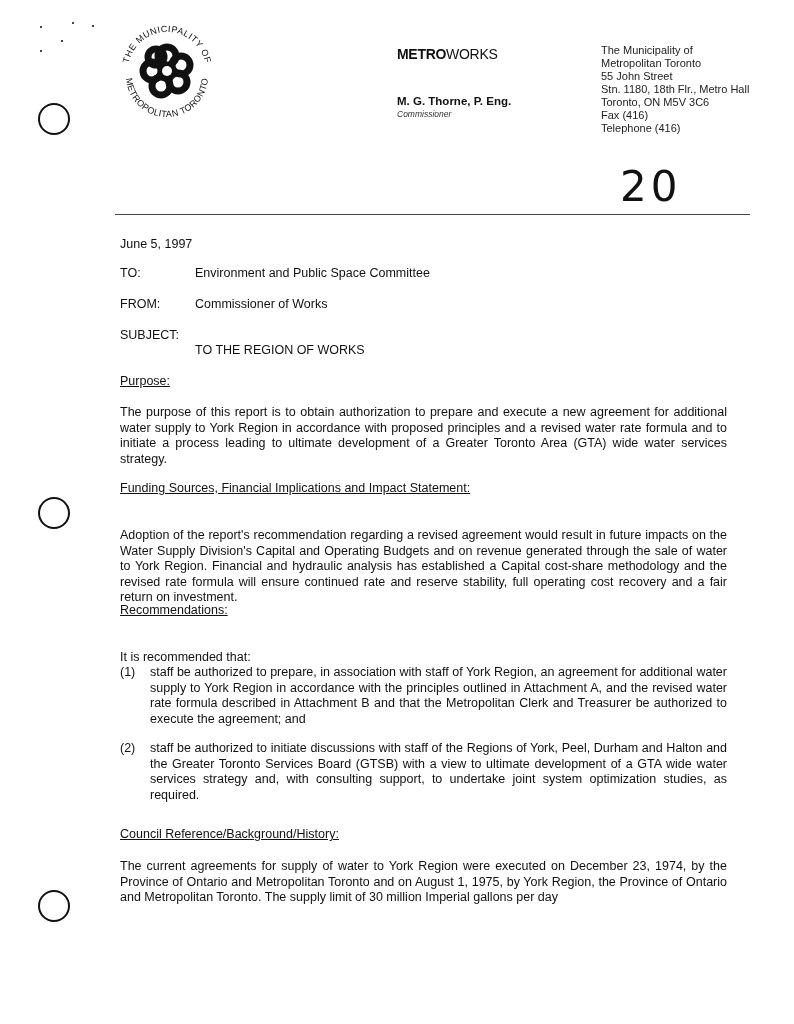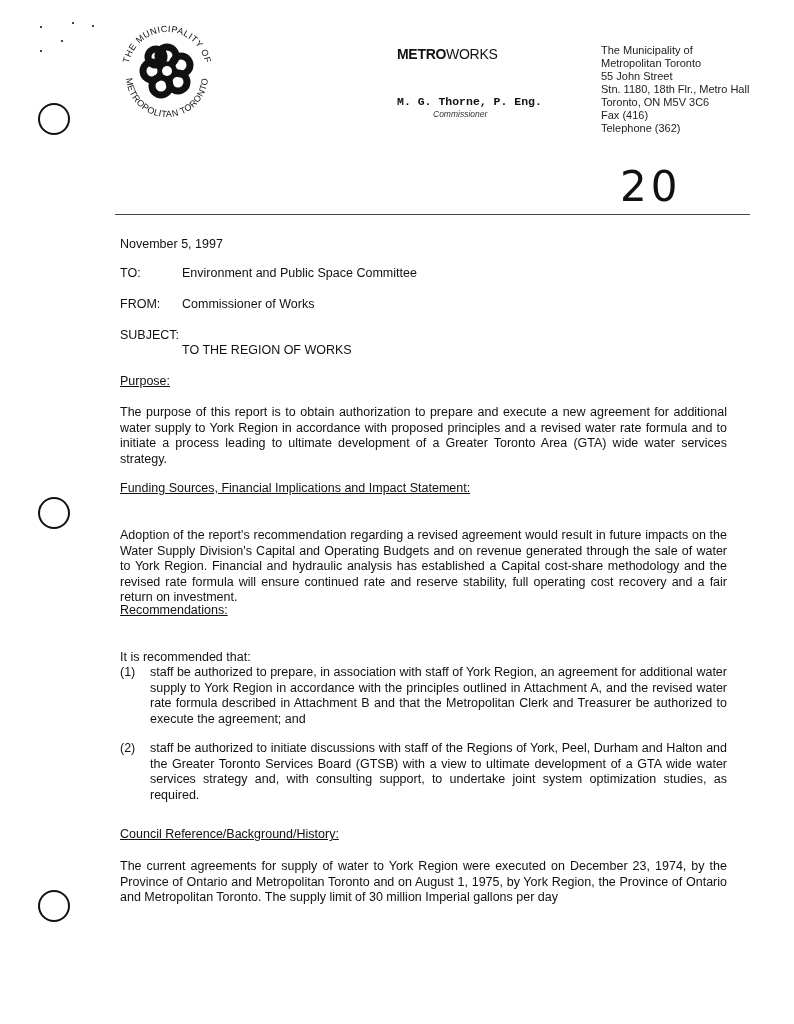--- a/index.html
+++ b/index.html
@@ -9,34 +9,34 @@
     font-family: "Liberation Sans", sans-serif;
   }
   .abs { position: absolute; }
   .punch {
     position: absolute; width: 32px; height: 32px; border-radius: 50%;
     border: 2px solid #111; box-sizing: border-box;
   }
   .seal { left: 114px; top: 18px; width: 106px; height: 106px; }
   .brand { left: 397px; top: 46px; font-size: 14px; letter-spacing: -0.3px; }
   .brand b { font-weight: 900; }
-  .signer { left: 397px; top: 95px; font-size: 11.5px; font-weight: bold; font-family: Liberation Mono, monospace; }
-  .signer-title { left: 397px; top: 109px; font-size: 8.5px; font-style: italic; color: #333; margin-left: 36px; }
+  .signer { left: 397px; top: 95px; font-size: 11.5px; font-weight: bold; }
+  .signer-title { left: 397px; top: 109px; font-size: 8.5px; font-style: italic; color: #333; }
   .address { left: 601px; top: 44px; font-size: 11px; line-height: 13px; color: #222; }
   .address div { white-space: nowrap; }
   .handnum {
     left: 620px; top: 163px; font-size: 42px; line-height: 48px;
     font-family: "DejaVu Sans", sans-serif; font-weight: normal; letter-spacing: 4px; text-align: center;
   }
   .rule { left: 115px; top: 214px; width: 635px; height: 1px; background: #444; }
   .text { font-size: 12.5px; line-height: 15.5px; }
   .date { left: 120px; top: 237px; }
   .memo-row { left: 120px; }
   .memo-label { position: absolute; left: 0; top: 0; width: 75px; }
-  .memo-value { position: absolute; left: 62px; top: 0; white-space: nowrap; }
+  .memo-value { position: absolute; left: 75px; top: 0; white-space: nowrap; }
   .heading { left: 120px; text-decoration: underline; }
   .para { left: 120px; width: 607px; text-align: justify; }
   .para p { margin: 0; }
   .rec-item { left: 120px; width: 607px; }
   .rec-num { position: absolute; left: 0; top: 0; }
   .rec-body { position: absolute; left: 30px; top: 0; width: 577px; text-align: justify; }
   .speck { position: absolute; width: 2px; height: 2px; background: #444; }
 </style>
 </head>
 <body>
@@ -81,28 +81,28 @@
 <div class="abs signer">M. G. Thorne, P. Eng.</div>
 <div class="abs signer-title">Commissioner</div>
 
 <div class="abs address">
   <div>The Municipality of</div>
   <div>Metropolitan Toronto</div>
   <div>55 John Street</div>
   <div>Stn. 1180, 18th Flr., Metro Hall</div>
   <div>Toronto, ON  M5V 3C6</div>
   <div>Fax (416)</div>
-  <div>Telephone (362)</div>
+  <div>Telephone (416)</div>
 </div>
 
 <div class="abs handnum">20</div>
 
 <div class="abs rule"></div>
 
-<div class="abs text date">November 5, 1997</div>
+<div class="abs text date">June 5, 1997</div>
 
 <div class="abs text memo-row" style="top:266px; width:500px; height:16px;">
   <span class="memo-label">TO:</span>
   <span class="memo-value">Environment and Public Space Committee</span>
 </div>
 <div class="abs text memo-row" style="top:297px; width:500px; height:16px;">
   <span class="memo-label">FROM:</span>
   <span class="memo-value">Commissioner of Works</span>
 </div>
 <div class="abs text memo-row" style="top:328px; width:500px; height:32px;">

